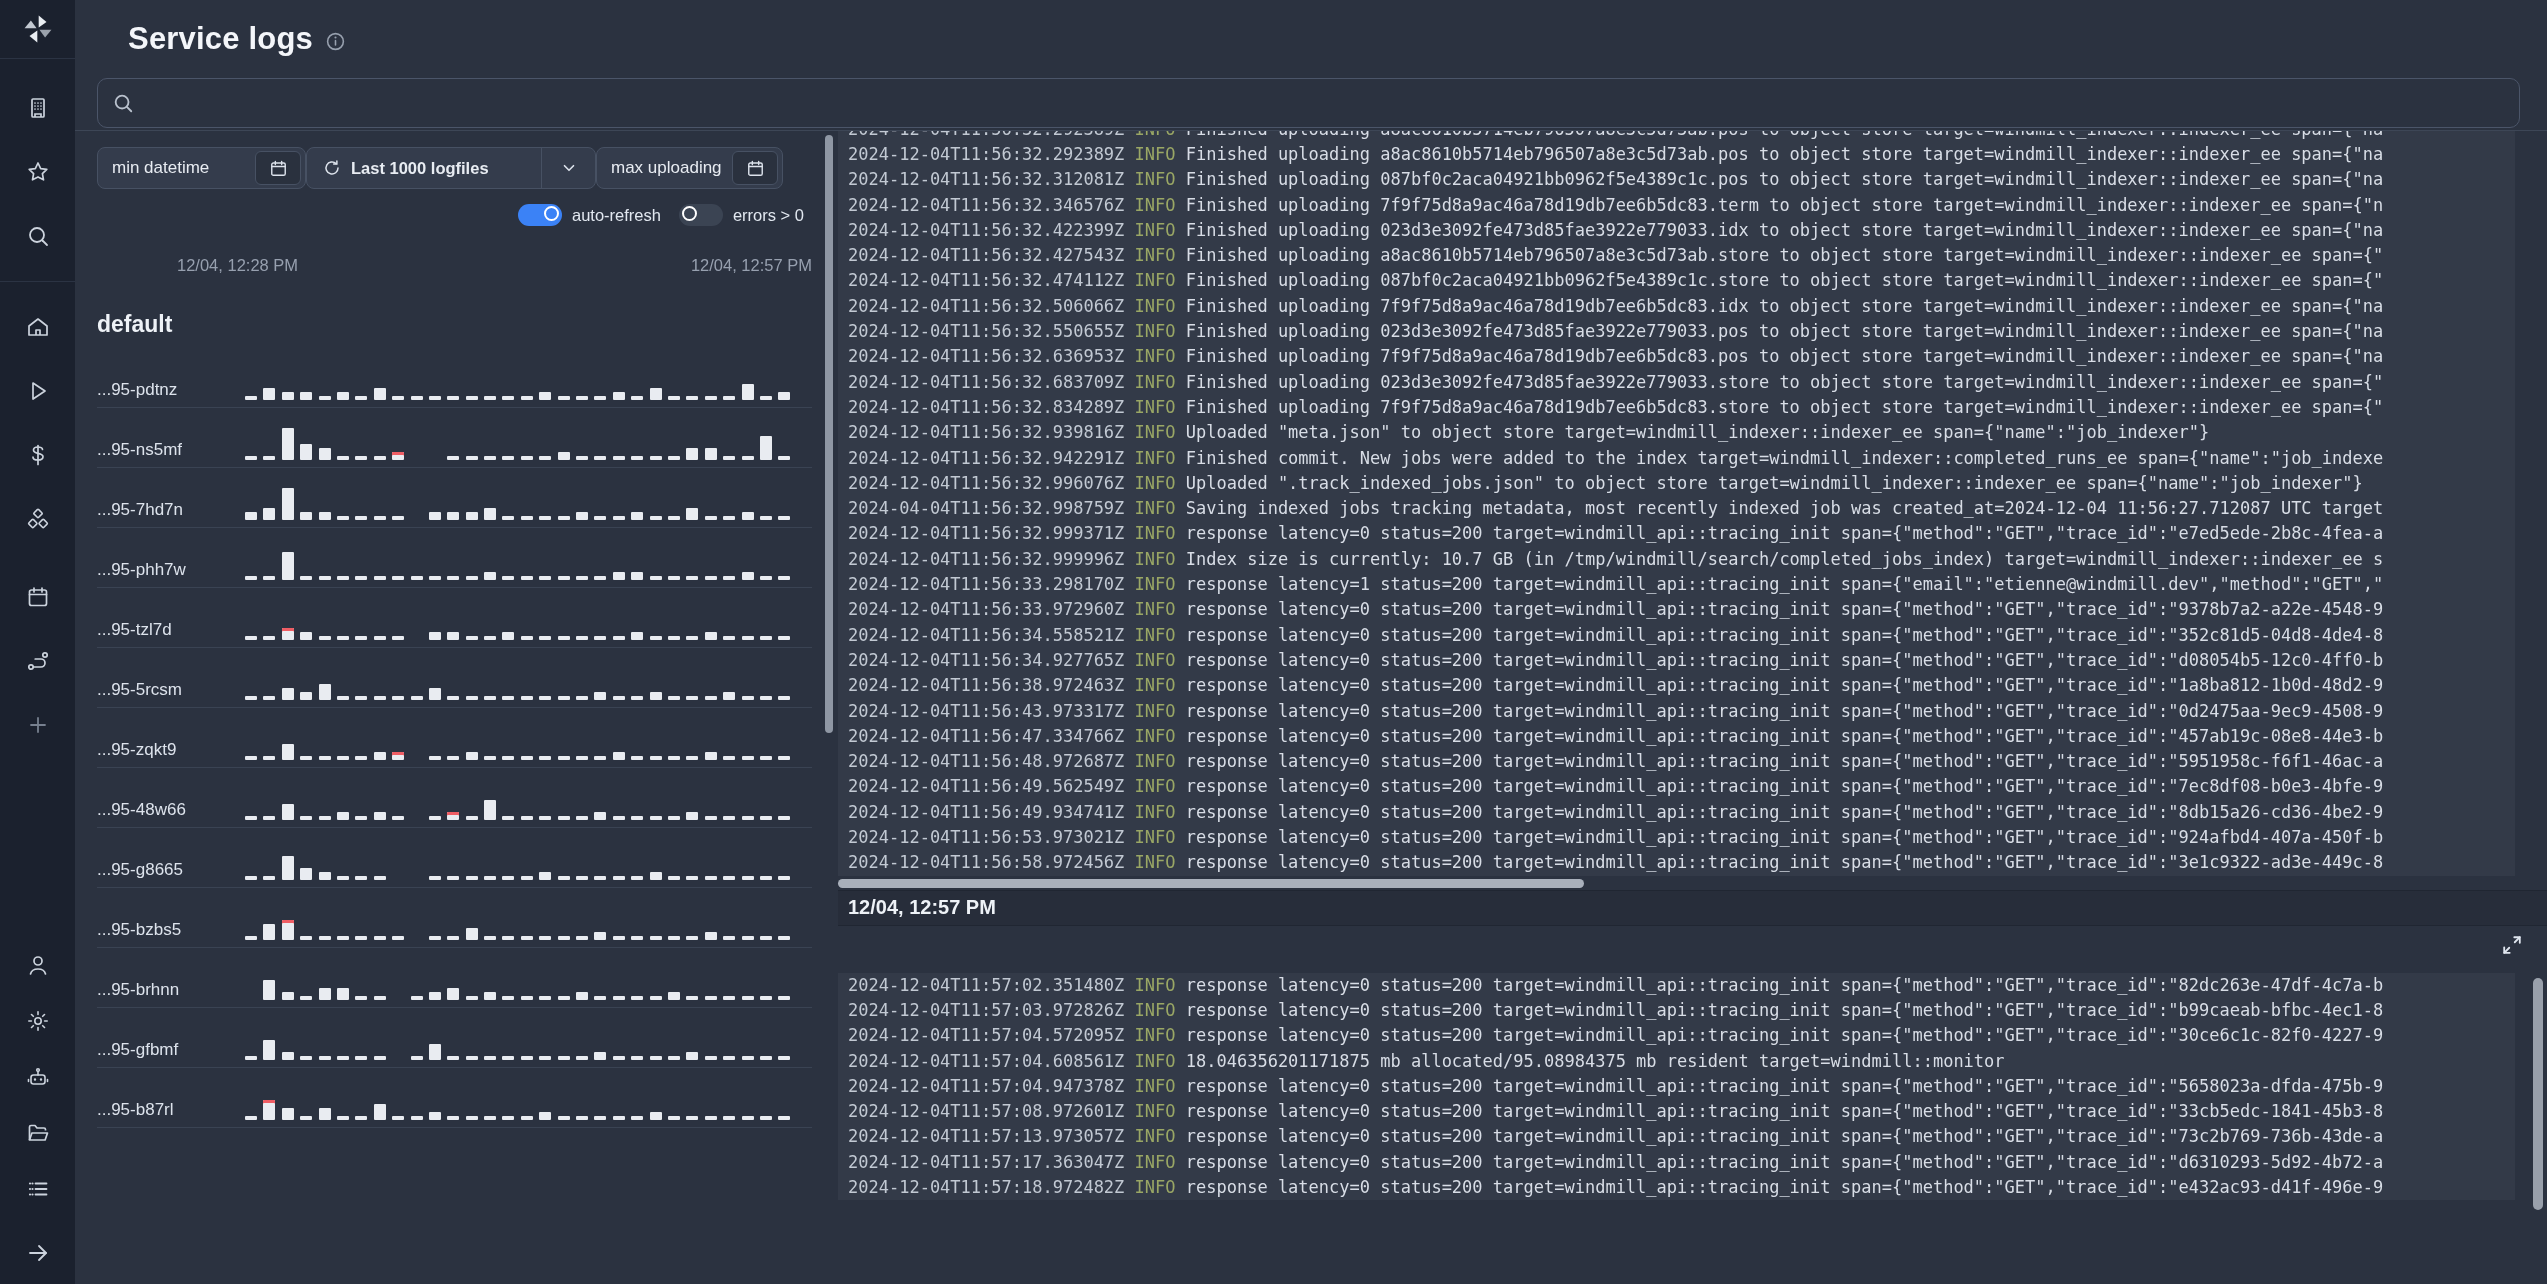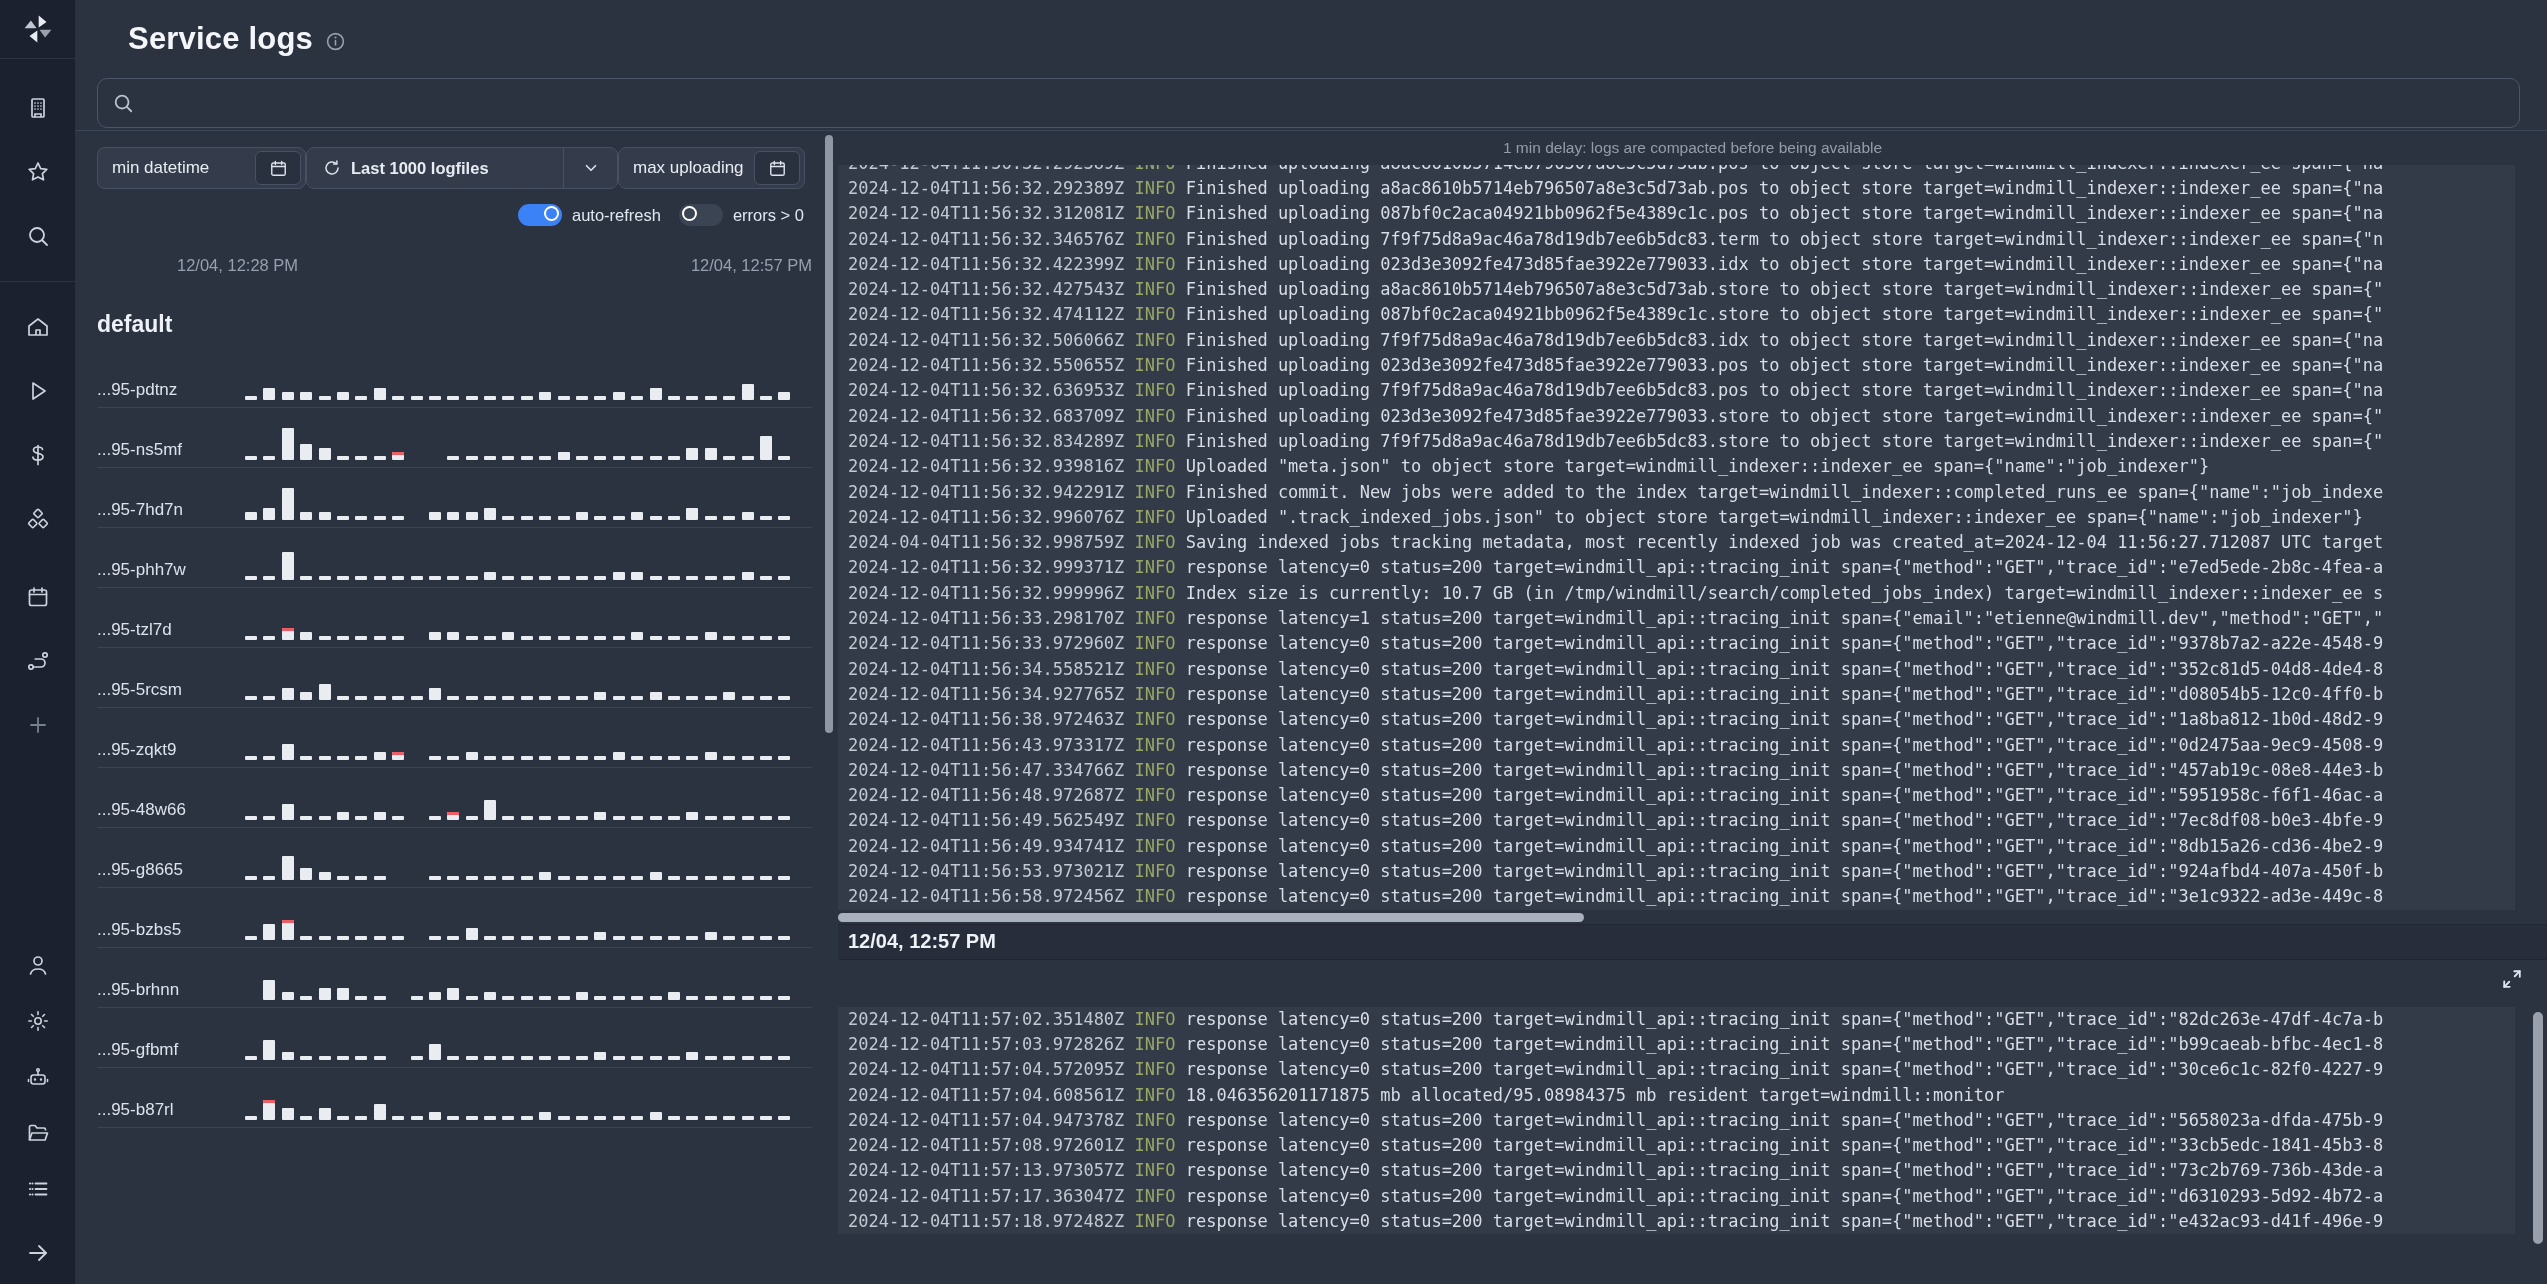--- a/index.html
+++ b/index.html
@@ -31,21 +31,21 @@
   .content{flex:1;display:flex;min-height:0;}
 
   
   .left-panel{width:763px;flex:none;position:relative;display:flex;flex-direction:column;padding:16px 26px 0 22px;overflow:hidden;}
   .filters{display:flex;}
   .fbox{height:42px;background:#343c4c;border:1px solid #475163;border-radius:8px;display:flex;align-items:center;cursor:pointer;}
   .fbox .flabel{font-size:17px;color:#e8ecf2;padding-left:14px;white-space:nowrap;overflow:hidden;}
   .cal-btn{width:46px;height:34px;margin:0 4px 0 2px;background:#2a313e;border:1px solid #475163;border-radius:6px;display:flex;align-items:center;justify-content:center;color:#dde3ec;flex:none;}
   .cal-btn svg{width:19px;height:19px;}
   .f-min{width:209px;}
-  .f-drop{width:312px;justify-content:space-between;}
+  .f-drop{width:290px;justify-content:space-between;}
   .f-drop .dmain{display:flex;align-items:center;gap:10px;padding-left:16px;font-weight:bold;font-size:16.5px;}
   .f-drop .dmain svg{width:18px;height:18px;color:#dde3ec;}
   .f-drop .chev{width:54px;align-self:stretch;border-left:1px solid #475163;display:flex;align-items:center;justify-content:center;color:#dde3ec;}
   .f-drop .chev svg{width:18px;height:18px;}
   .f-max{width:187px;}
   .toggles{display:flex;justify-content:flex-end;align-items:center;gap:10px;margin-top:15px;}
   .toggle{width:44px;height:22px;border-radius:11px;position:relative;cursor:pointer;flex:none;}
   .toggle .knob{width:15px;height:15px;border-radius:50%;border:2.5px solid #fff;position:absolute;top:1.5px;background:transparent;}
   .toggle.on{background:var(--accent,#3b82f6);}
   .toggle.on .knob{right:3px;}
@@ -1511,21 +1511,20 @@
                   <div class="bar" style="height: 4px;"></div>
                 </div>
               </div>
             </div>
           </div>
 
         <div class="left-scrollbar"></div>
       </div>
 
       <div class="right-panel">
-        <div class="notice">1 min delay: logs are compacted before being available</div>
 
         <div class="log-block">
           <div class="clipped" id="clipped-line">
               <div class="log-line"><span class="ts">2024-12-04T11:56:32.292389Z</span><span class="lvl"> INFO </span><span class="msg">Finished uploading a8ac8610b5714eb796507a8e3c5d73ab.pos to object store target=windmill_indexer::indexer_ee span={"na</span></div>
             </div>
           <div id="block1-lines">
               <div class="log-line"><span class="ts">2024-12-04T11:56:32.292389Z</span><span class="lvl"> INFO </span><span class="msg">Finished uploading a8ac8610b5714eb796507a8e3c5d73ab.pos to object store target=windmill_indexer::indexer_ee span={"na</span></div>
               <div class="log-line"><span class="ts">2024-12-04T11:56:32.312081Z</span><span class="lvl"> INFO </span><span class="msg">Finished uploading 087bf0c2aca04921bb0962f5e4389c1c.pos to object store target=windmill_indexer::indexer_ee span={"na</span></div>
               <div class="log-line"><span class="ts">2024-12-04T11:56:32.346576Z</span><span class="lvl"> INFO </span><span class="msg">Finished uploading 7f9f75d8a9ac46a78d19db7ee6b5dc83.term to object store target=windmill_indexer::indexer_ee span={"n</span></div>
               <div class="log-line"><span class="ts">2024-12-04T11:56:32.422399Z</span><span class="lvl"> INFO </span><span class="msg">Finished uploading 023d3e3092fe473d85fae3922e779033.idx to object store target=windmill_indexer::indexer_ee span={"na</span></div>

